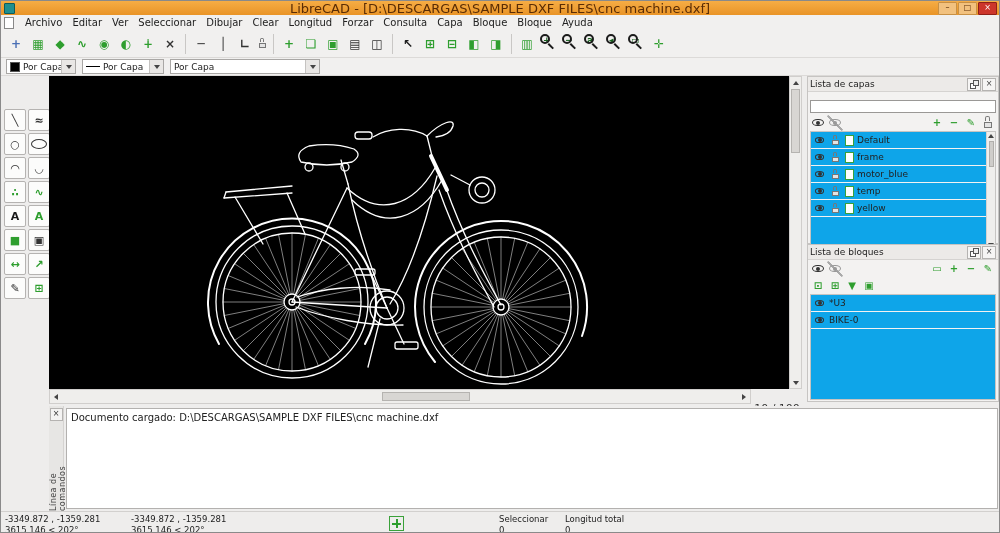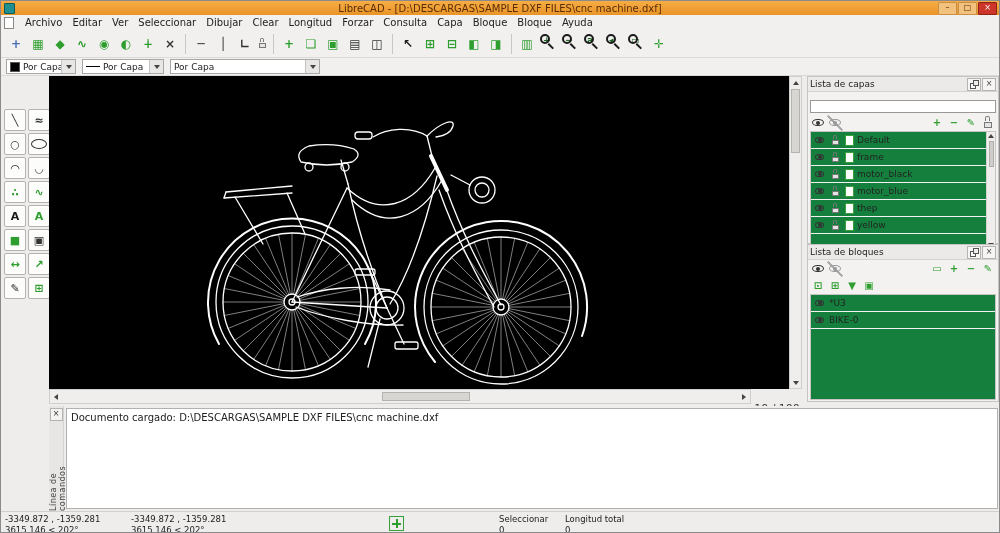--- a/index.html
+++ b/index.html
@@ -3,21 +3,21 @@
 <meta charset="utf-8">
 <style>
   html,body{margin:0;padding:0;background:#777;}
   #app{position:relative;width:1000px;height:533px;background:#eeedec;overflow:hidden;
        font-family:"DejaVu Sans","Liberation Sans",sans-serif;color:#222;border:1px solid #8a8a8a;box-sizing:border-box;}
   
   .titlebar{position:absolute;left:0;top:0;width:100%;height:14px;
     background:linear-gradient(#f6ad45,#e99427);border-bottom:1px solid #b87a1e;
     display:flex;align-items:center;}
   .appicon{width:9px;height:9px;margin-left:3px;background:#1f8f8f;border:1px solid #0c5c5c;border-radius:1px;flex:none;}
-  .title{position:absolute;left:50%;transform:translateX(-50%);font-size:10px;color:#5a2c04;white-space:nowrap;}
+  .title{position:absolute;left:50%;transform:translateX(-50%);font-size:13px;color:#5a2c04;white-space:nowrap;}
   .winbtns{margin-left:auto;display:flex;align-items:center;gap:1px;padding-right:2px;}
   .wbtn{width:17px;height:11px;display:flex;align-items:center;justify-content:center;
     font-size:8px;line-height:1;background:#f2c17e;border:1px solid #c89044;color:#5a2c04;border-radius:1px;}
   .wbtn.close{background:#cc352a;border-color:#8f1f17;color:#fff;}
   
   .menubar{position:absolute;left:0;top:14px;width:100%;height:15px;background:#f1f0ef;
     border-bottom:1px solid #dbd9d7;display:flex;align-items:center;font-size:10px;}
   .doc-mini{width:8px;height:10px;background:#fff;border:1px solid #888;margin:0 6px 0 3px;flex:none;}
   .mitem{padding:0 5px;white-space:nowrap;}
   
@@ -84,21 +84,21 @@
   .dock.layers{top:0;height:168px;}
   .dock.blocks{top:168px;height:158px;}
   .dock-header{height:14px;display:flex;align-items:center;font-size:9px;padding:0 2px;background:#eceae8;border-bottom:1px solid #d5d3d1;}
   .dtitle{flex:1;white-space:nowrap;}
   .dbtn{width:12px;height:11px;border:1px solid #b5b3b1;background:#f6f5f4;display:flex;align-items:center;justify-content:center;
     font-size:8px;line-height:1;margin-left:1px;color:#444;}
   .searchrow{padding:2px 2px 1px 2px;}
   .search{width:100%;height:13px;border:1px solid #9a9896;background:#fff;box-sizing:border-box;font-size:9px;padding:0 2px;}
   .dock-toolbar{height:17px;display:flex;align-items:center;padding:0 2px;gap:1px;}
   .dock-toolbar .tbi{width:16px;height:16px;font-size:10px;}
-  .dock-list{background:#15803d;border:1px solid #c6c4c2;margin:0 2px 2px 2px;overflow:hidden;position:relative;}
+  .dock-list{background:#0ea5e9;border:1px solid #c6c4c2;margin:0 2px 2px 2px;overflow:hidden;position:relative;}
   .layers .dock-list{height:117px;}
   .blocks .dock-list{height:104px;}
   .lrow{height:16px;display:flex;align-items:center;gap:3px;padding-left:2px;border-bottom:1px solid #f2f2f2;}
   .lname{font-size:9px;white-space:nowrap;}
   .chip{width:9px;height:11px;border:1px solid #3aa13a;background:#fff;flex:none;box-sizing:border-box;}
   .list-scroll{position:absolute;right:0;top:0;width:9px;height:100%;background:#efeeec;border-left:1px solid #d5d3d1;
     display:flex;flex-direction:column;align-items:center;box-sizing:border-box;}
   .list-scroll .sarr{height:8px;}
   .list-thumb{width:5px;height:26px;background:#cfcdca;border:1px solid #b0aeab;margin-top:1px;box-sizing:border-box;}
   
@@ -423,33 +423,27 @@
             <div class="lrow">
               <span class="eyeicon"></span>
               <span class="padlock"></span>
               <span class="chip"></span>
               <span class="lname">frame</span>
             </div>
             <div class="lrow">
               <span class="eyeicon"></span>
               <span class="padlock"></span>
               <span class="chip"></span>
-              <span class="lname">motor_black</span>
+              <span class="lname">motor_blue</span>
             </div>
             <div class="lrow">
               <span class="eyeicon"></span>
               <span class="padlock"></span>
               <span class="chip"></span>
-              <span class="lname">motor_blue</span>
-            </div>
-            <div class="lrow">
-              <span class="eyeicon"></span>
-              <span class="padlock"></span>
-              <span class="chip"></span>
-              <span class="lname">thep</span>
+              <span class="lname">temp</span>
             </div>
             <div class="lrow">
               <span class="eyeicon"></span>
               <span class="padlock"></span>
               <span class="chip"></span>
               <span class="lname">yellow</span>
             </div>
           </div>
         <div class="list-scroll">
           <span class="sarr">

